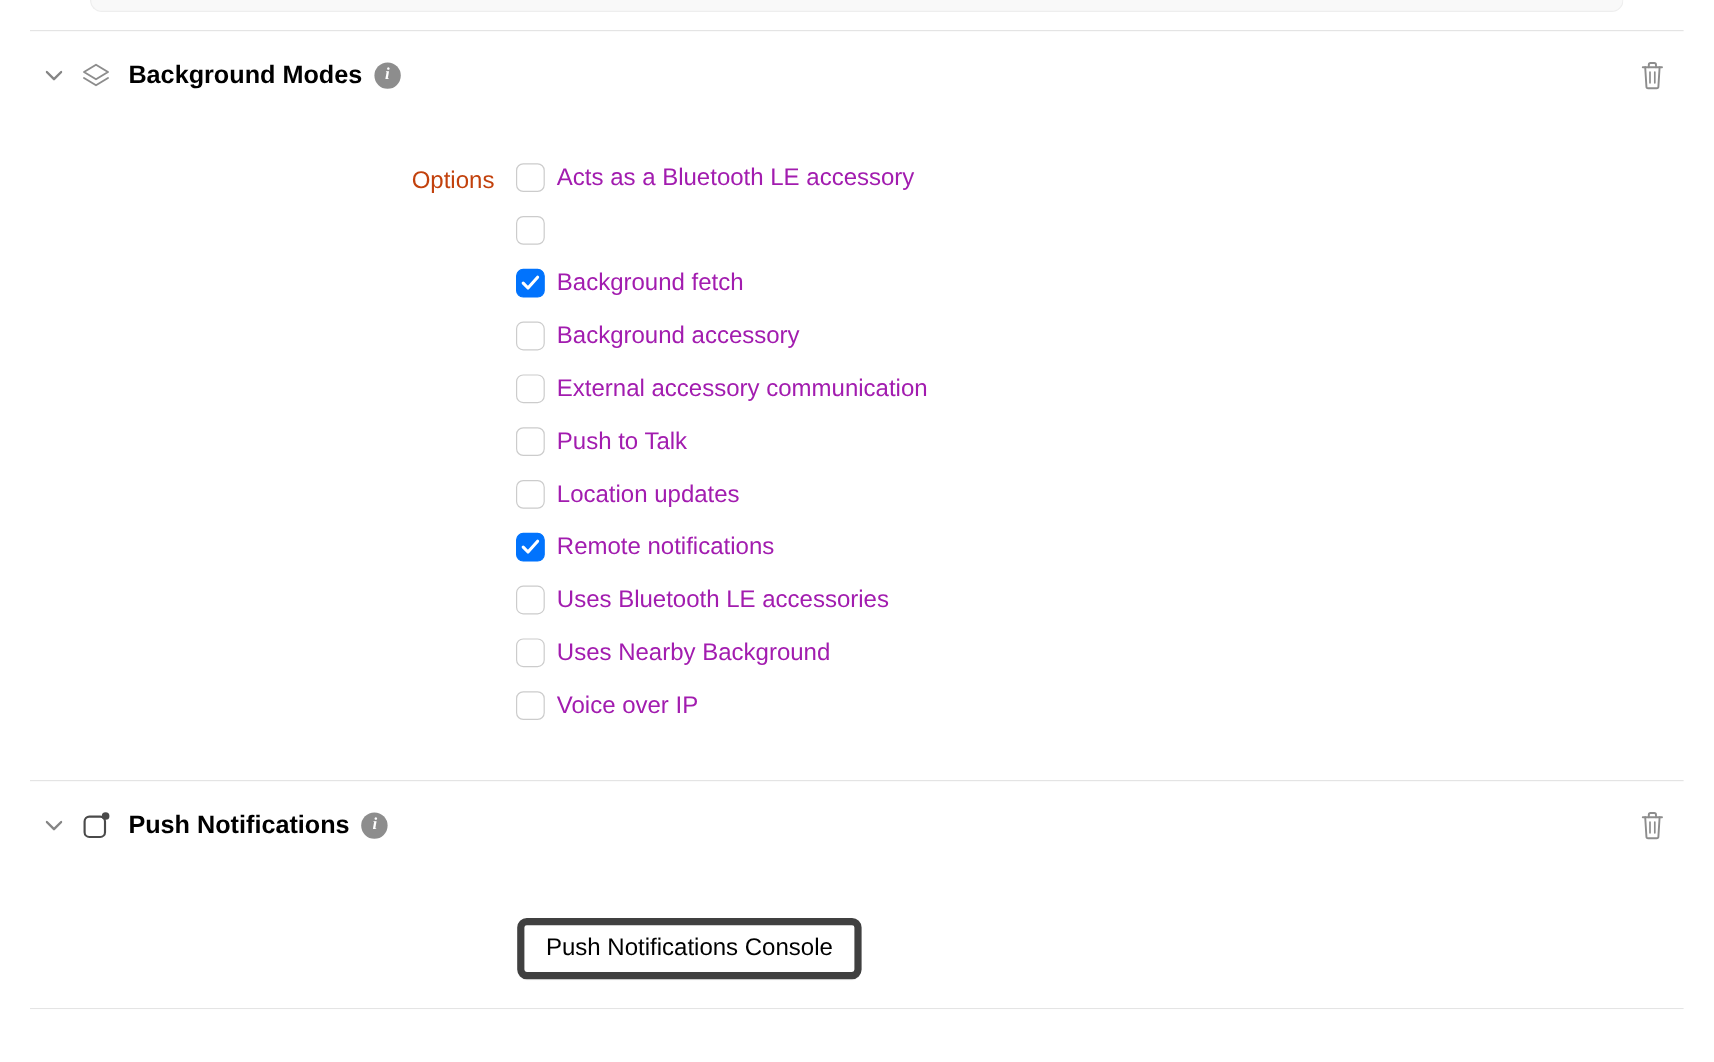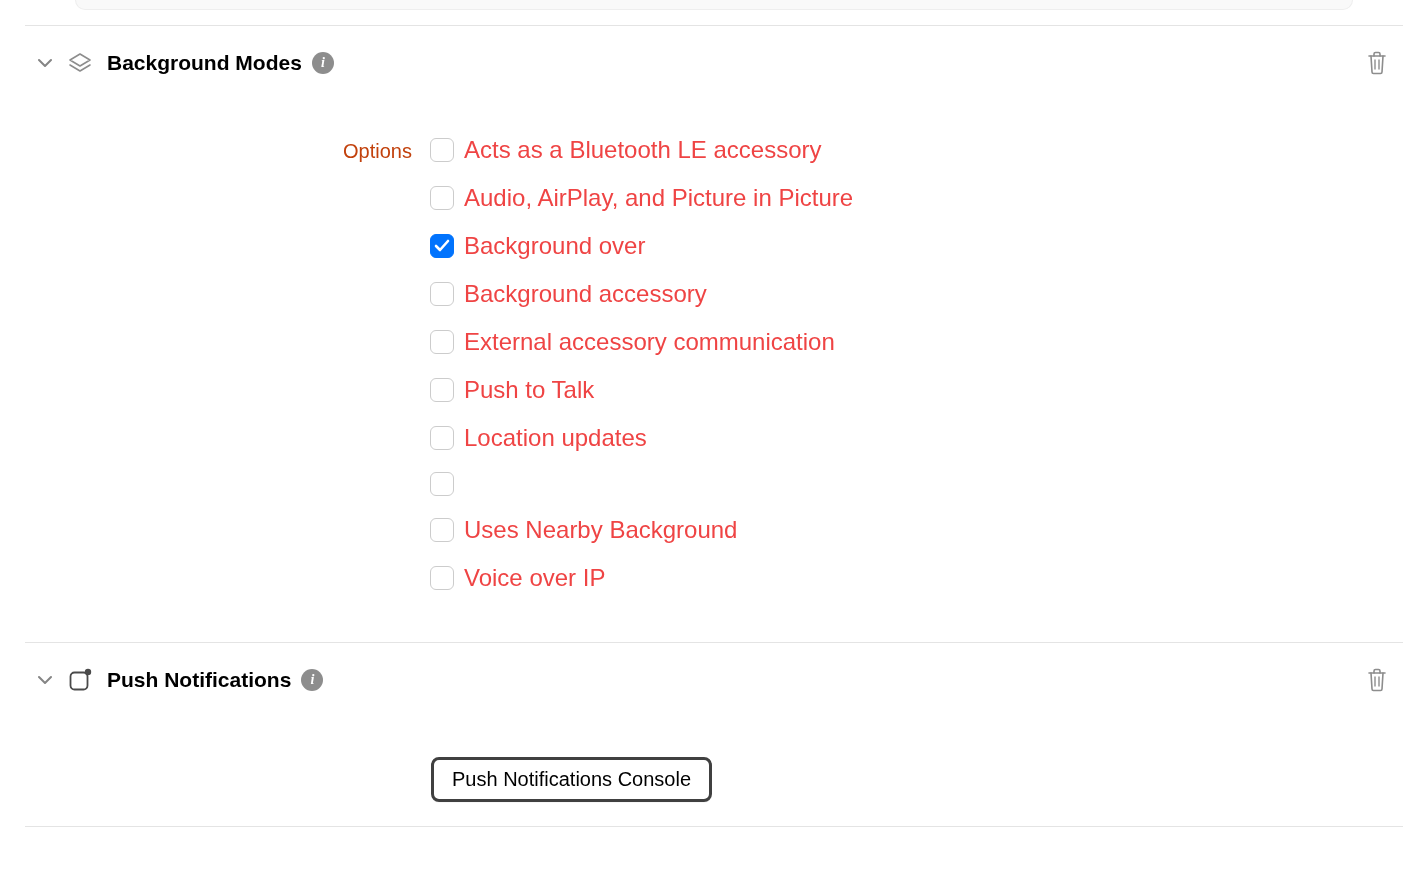--- a/index.html
+++ b/index.html
@@ -138,33 +138,33 @@
       flex-shrink: 0;
     }
     .checkbox.checked {
       background: #0173fd;
       border-color: #0173fd;
     }
     .checkbox.checked svg {
       stroke: #ffffff;
     }
     .checkbox-label {
-      font-size: 24px;
-      color: #ef4444;
+      font-size: 20px;
+      color: #a21caf;
     }
     .push-btn-row {
       display: flex;
       justify-content: flex-start;
       padding: 44px 0 24px 406px;
     }
     .push-btn {
       font-size: 20px;
       padding: 8px 18px;
       background: #ffffff;
-      border: 3px solid #404040;
+      border: 6px solid #404040;
       border-radius: 8px;
       cursor: pointer;
       color: #000000;
       box-shadow: 0 1px 0 rgba(0,0,0,0.03);
     }
     .bg-modes-icon svg {
       stroke: #8d8d8d;
       fill: none;
     }
     .push-icon svg {
@@ -211,30 +211,29 @@
       <div class="options-label-col">Options</div>
       <div class="options-list">
 
         <label class="checkbox-row">
           <span class="checkbox"></span>
           <span class="checkbox-label">Acts as a Bluetooth LE accessory</span>
         </label>
 
         <label class="checkbox-row">
           <span class="checkbox"></span>
-          <span class="checkbox-label">Audio, AirPlay, and Picture in Picture</span>
         </label>
 
         <label class="checkbox-row">
           <span class="checkbox checked">
             <svg width="16" height="14" viewBox="0 0 16 14">
                 <path d="M2 7 L6 11 L14 2" stroke-width="2.6" fill="none" stroke-linecap="round" stroke-linejoin="round"></path>
               </svg>
           </span>
-          <span class="checkbox-label">Background over</span>
+          <span class="checkbox-label">Background fetch</span>
         </label>
 
         <label class="checkbox-row">
           <span class="checkbox"></span>
           <span class="checkbox-label">Background accessory</span>
         </label>
 
         <label class="checkbox-row">
           <span class="checkbox"></span>
           <span class="checkbox-label">External accessory communication</span>
@@ -243,23 +242,32 @@
         <label class="checkbox-row">
           <span class="checkbox"></span>
           <span class="checkbox-label">Push to Talk</span>
         </label>
 
         <label class="checkbox-row">
           <span class="checkbox"></span>
           <span class="checkbox-label">Location updates</span>
         </label>
 
-
-        <label class="checkbox-row">
-          <span class="checkbox"></span>
+        <label class="checkbox-row">
+          <span class="checkbox checked">
+            <svg width="16" height="14" viewBox="0 0 16 14">
+                <path d="M2 7 L6 11 L14 2" stroke-width="2.6" fill="none" stroke-linecap="round" stroke-linejoin="round"></path>
+              </svg>
+          </span>
+          <span class="checkbox-label">Remote notifications</span>
+        </label>
+
+        <label class="checkbox-row">
+          <span class="checkbox"></span>
+          <span class="checkbox-label">Uses Bluetooth LE accessories</span>
         </label>
 
         <label class="checkbox-row">
           <span class="checkbox"></span>
           <span class="checkbox-label">Uses Nearby Background</span>
         </label>
 
         <label class="checkbox-row">
           <span class="checkbox"></span>
           <span class="checkbox-label">Voice over IP</span>

